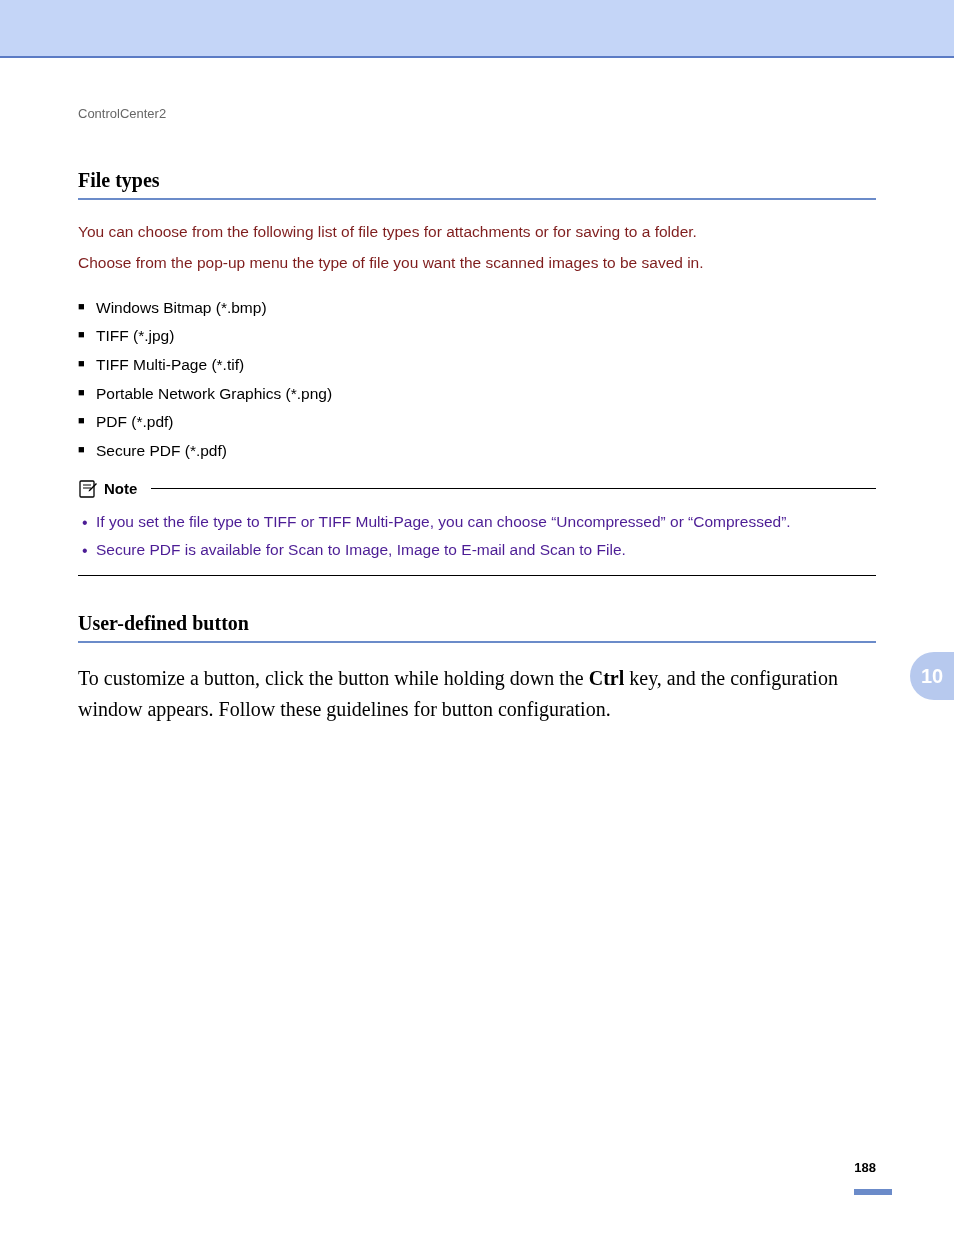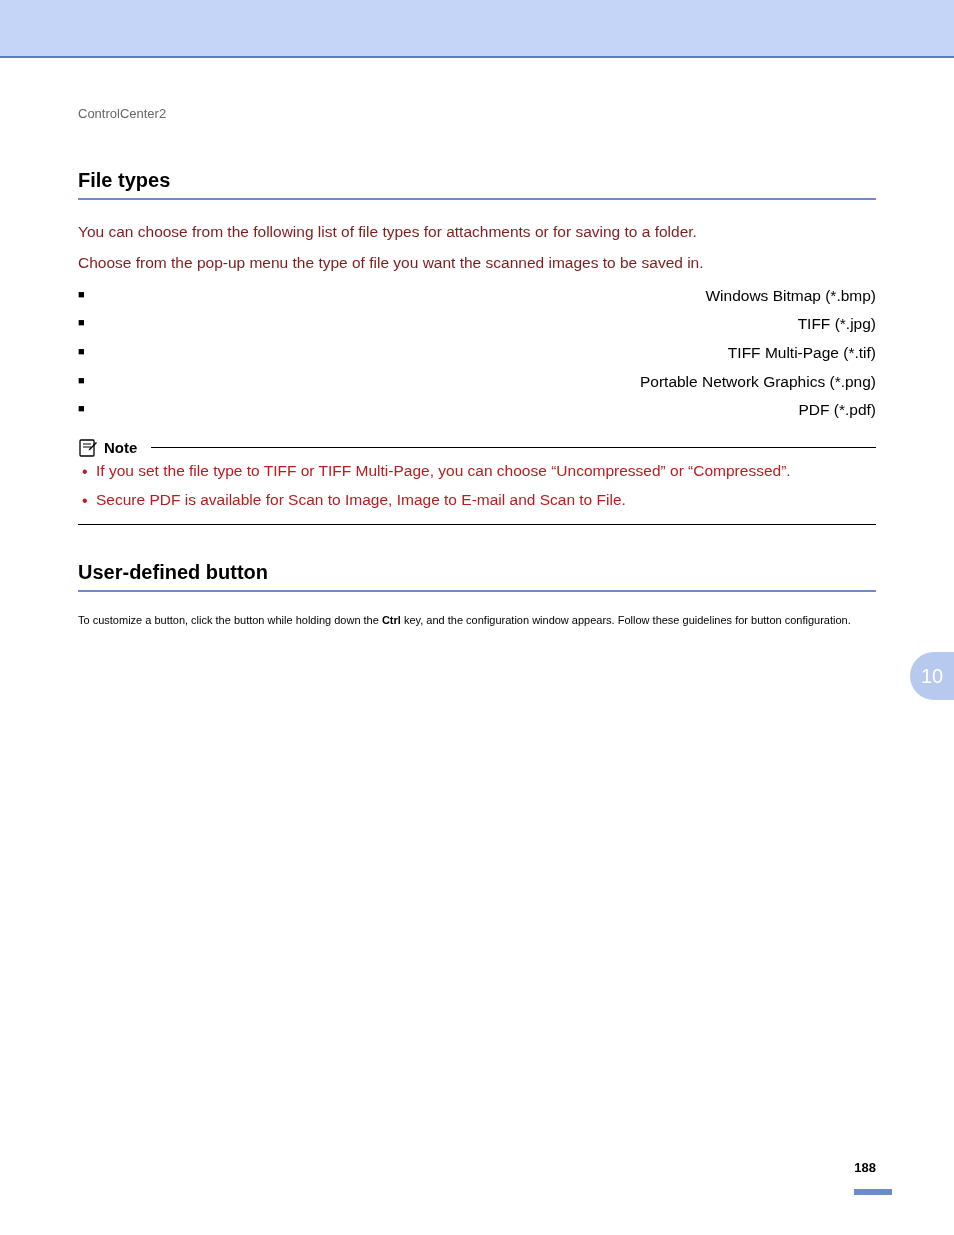--- a/index.html
+++ b/index.html
@@ -27,32 +27,32 @@
       color: #666;
       margin-bottom: 48px;
     }
     .section-heading {
       font-size: 20px;
       font-weight: bold;
       color: #000;
       padding-bottom: 6px;
       border-bottom: 2px solid #6b8bc9;
       margin-bottom: 20px;
+      font-family: Liberation Serif, serif;
     }
     .para {
       font-size: 15.5px;
       color: #7f1d1d;
       line-height: 1.6;
       margin-bottom: 6px;
     }
     .bullet-list {
       list-style: none;
-      margin-top: 6px;
+      margin-top: 18px;
       margin-bottom: 14px;
-      text-align: right;
     }
     .bullet-list li {
       font-size: 15.5px;
       color: #000;
       line-height: 1.85;
       position: relative;
       padding-left: 18px;
     }
     .bullet-list li::before {
       content: "■";
@@ -62,20 +62,21 @@
       font-size: 11px;
     }
     .note-box {
       margin-top: 12px;
       margin-bottom: 36px;
     }
     .note-header {
       display: flex;
       align-items: center;
       position: relative;
+      margin-bottom: 10px;
     }
     .note-icon {
       width: 20px;
       height: 18px;
       margin-right: 6px;
     }
     .note-label {
       font-size: 15px;
       font-weight: bold;
       color: #000;
@@ -85,57 +86,58 @@
       height: 1px;
       background: #000;
       margin-left: 14px;
     }
     .note-items {
       list-style: none;
       margin-bottom: 10px;
     }
     .note-items li {
       font-size: 15.5px;
-      color: #b91c1c;
+      color: #4c1d95;
       line-height: 1.85;
       position: relative;
       padding-left: 18px;
     }
     .note-items li::before {
       content: "•";
       position: absolute;
       left: 4px;
       top: 0;
       font-size: 16px;
     }
     .note-bottom-line {
       height: 1px;
       background: #000;
     }
     .user-defined-para {
-      font-size: 11px;
+      font-size: 20px;
       line-height: 1.55;
+      font-family: Liberation Serif, serif;
     }
     .user-defined-para .bold {
       font-weight: bold;
     }
     .side-tab {
       position: absolute;
       right: 0;
       top: 652px;
       width: 44px;
       height: 48px;
       background: #b7c9ee;
       border-radius: 24px 0 0 24px;
       display: flex;
       align-items: center;
       justify-content: center;
       color: #fff;
       font-size: 20px;
-      font-weight: normal;
+      font-weight: bold;
     }
     .footer {
       position: absolute;
       right: 78px;
       bottom: 60px;
       font-size: 13px;
       font-weight: bold;
       color: #000;
     }
     .footer-bar {
@@ -158,20 +160,21 @@
   <h2 class="section-heading">File types</h2>
   <p class="para">You can choose from the following list of file types for attachments or for saving to a folder.</p>
   <p class="para">Choose from the pop-up menu the type of file you want the scanned images to be saved in.</p>
 
   <ul class="bullet-list">
     <li>Windows Bitmap (*.bmp)</li>
     <li>TIFF (*.jpg)</li>
     <li>TIFF Multi-Page (*.tif)</li>
     <li>Portable Network Graphics (*.png)</li>
     <li>PDF (*.pdf)</li>
+    <li>Secure PDF (*.pdf)</li>
   </ul>
 
   <div class="note-box">
     <div class="note-header">
       <svg class="note-icon" viewBox="0 0 20 18">
         <rect x="2" y="1" width="14" height="16" rx="1" fill="none" stroke="#000" stroke-width="1.3"></rect>
         <line x1="5" y1="5" x2="13" y2="5" stroke="#000" stroke-width="1"></line>
         <line x1="5" y1="8" x2="13" y2="8" stroke="#000" stroke-width="1"></line>
         <path d="M 11 10 L 18 3 L 19 4 L 12 11 L 10.5 11.5 Z" fill="#000"></path>
       </svg>

